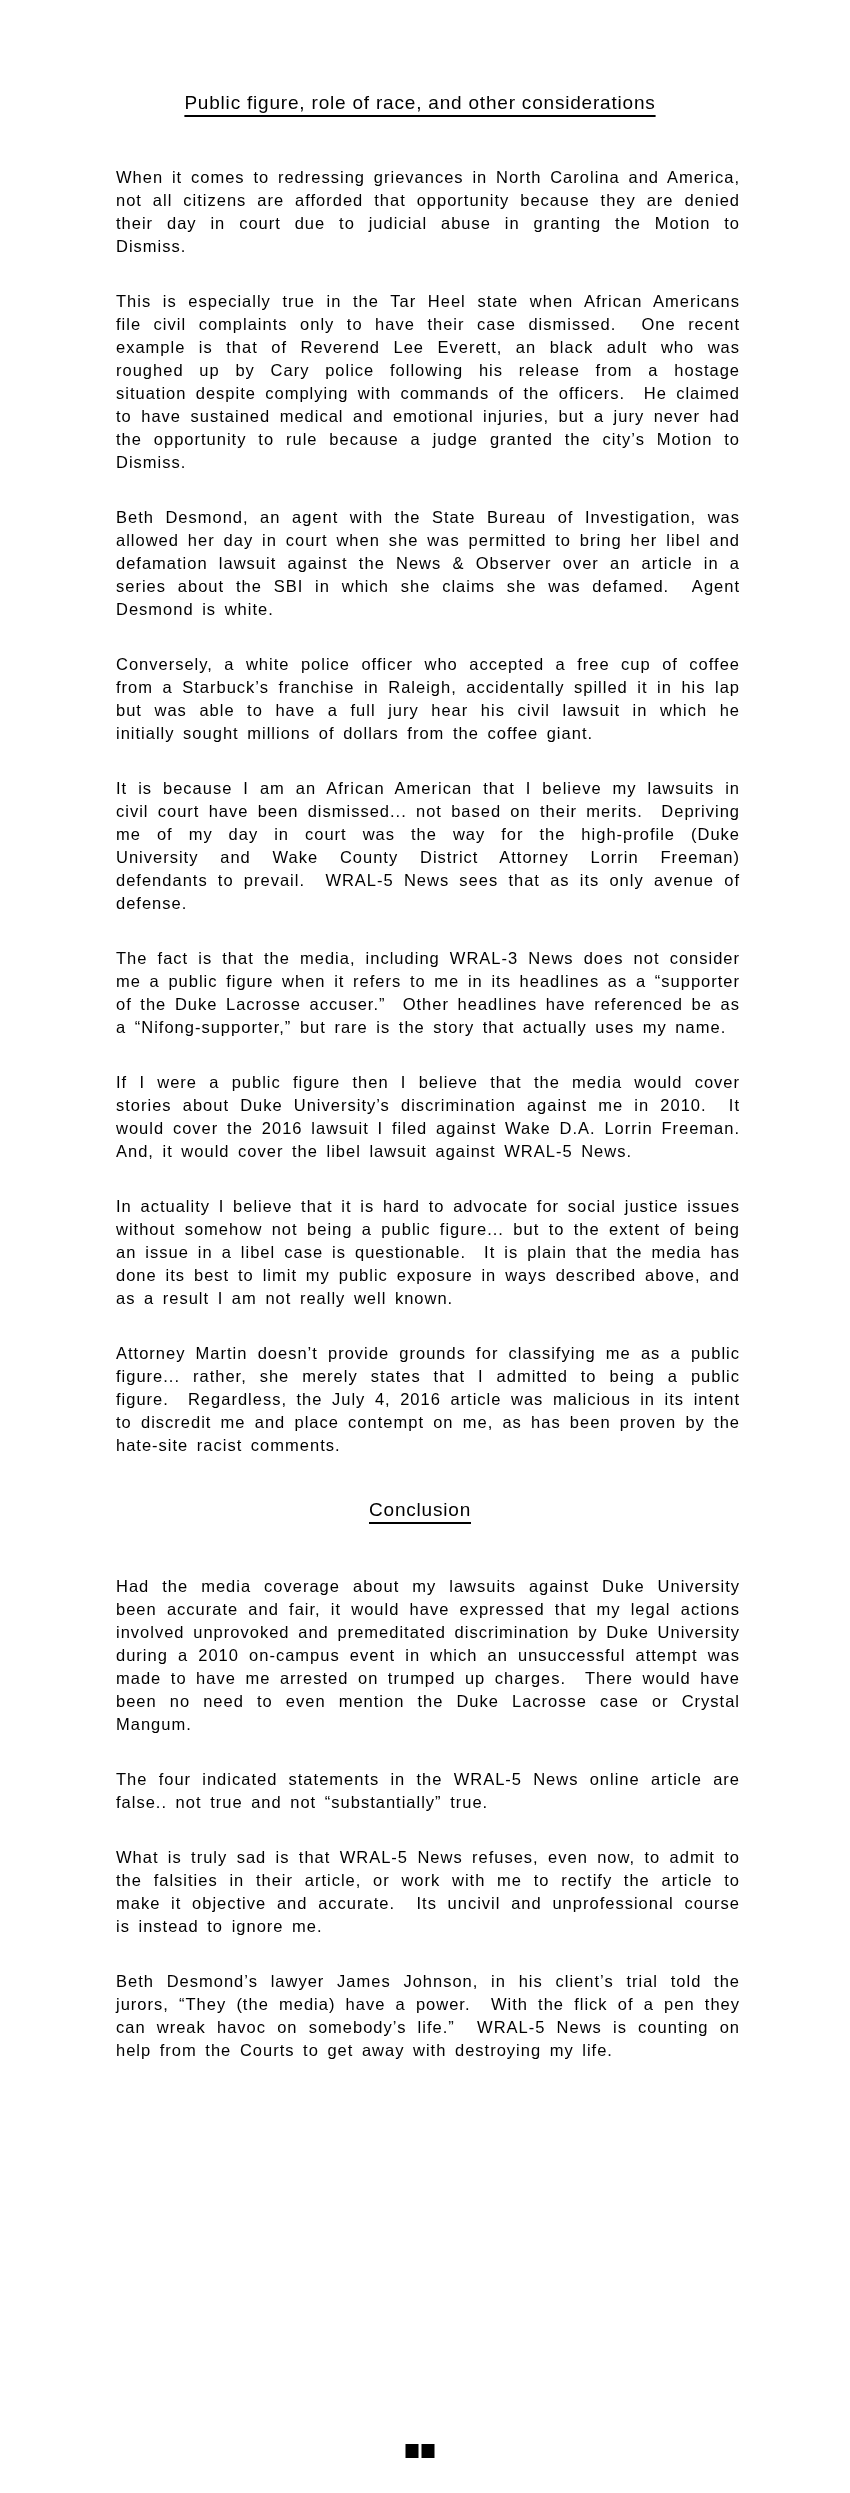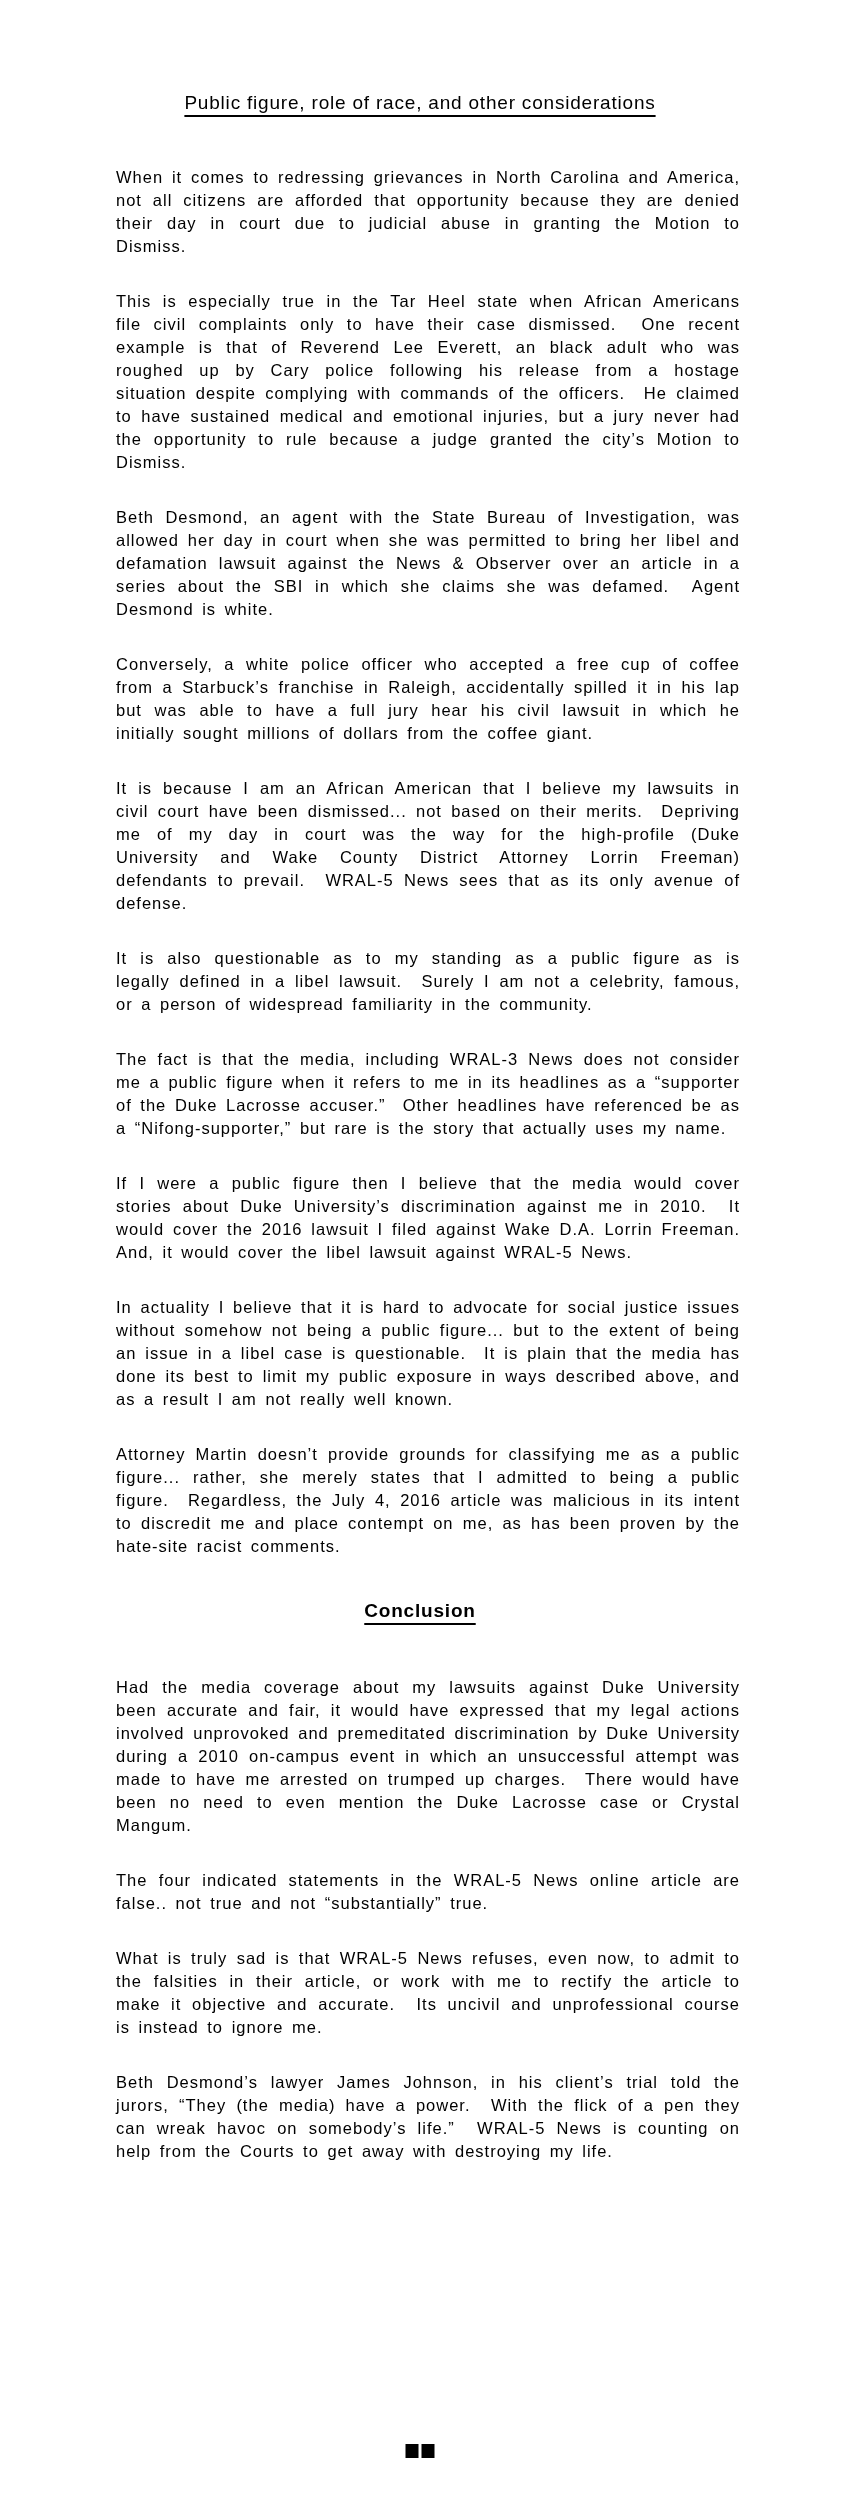--- a/index.html
+++ b/index.html
@@ -32,21 +32,21 @@
     font-size: 16.5px;
     line-height: 23px;
     letter-spacing: 1px;
     word-spacing: 3px;
     text-align: justify;
     white-space: pre-wrap;
     margin: 0 0 32px 16px;
   }
   .section-heading {
     font-size: 19px;
-    font-weight: 700;
+    font-weight: 400;
     text-align: center;
     text-decoration: underline;
     text-underline-offset: 6px;
     text-decoration-thickness: 1.5px;
     letter-spacing: 0.8px;
     margin: 42px 0 54px 0;
   }
   .end-mark {
     position: absolute;
     top: 2444px;
@@ -67,21 +67,20 @@
 
 <div class="page">
 
   <h1 class="doc-title">Public figure, role of race, and other considerations</h1>
 
   <p class="para">When it comes to redressing grievances in North Carolina and America, not all citizens are afforded that opportunity because they are denied their day in court due to judicial abuse in granting the Motion to Dismiss.</p>
   <p class="para">This is especially true in the Tar Heel state when African Americans file civil complaints only to have their case dismissed.  One recent example is that of Reverend Lee Everett, an black adult who was roughed up by Cary police following his release from a hostage situation despite complying with commands of the officers.  He claimed to have sustained medical and emotional injuries, but a jury never had the opportunity to rule because a judge granted the city’s Motion to Dismiss.</p>
   <p class="para">Beth Desmond, an agent with the State Bureau of Investigation, was allowed her day in court when she was permitted to bring her libel and defamation lawsuit against the News &amp; Observer over an article in a series about the SBI in which she claims she was defamed.  Agent Desmond is white.</p>
   <p class="para">Conversely, a white police officer who accepted a free cup of coffee from a Starbuck’s franchise in Raleigh, accidentally spilled it in his lap but was able to have a full jury hear his civil lawsuit in which he initially sought millions of dollars from the coffee giant.</p>
   <p class="para">It is because I am an African American that I believe my lawsuits in civil court have been dismissed... not based on their merits.  Depriving me of my day in court was the way for the high-profile (Duke University and Wake County District Attorney Lorrin Freeman) defendants to prevail.  WRAL-5 News sees that as its only avenue of defense.</p>
-  <p class="para">It is also questionable as to my standing as a public figure as is legally defined in a libel lawsuit.  Surely I am not a celebrity, famous, or a person of widespread familiarity in the community.</p>
   <p class="para">The fact is that the media, including WRAL-3 News does not consider me a public figure when it refers to me in its headlines as a “supporter of the Duke Lacrosse accuser.”  Other headlines have referenced be as a “Nifong-supporter,” but rare is the story that actually uses my name.</p>
   <p class="para">If I were a public figure then I believe that the media would cover stories about Duke University’s discrimination against me in 2010.  It would cover the 2016 lawsuit I filed against Wake D.A. Lorrin Freeman.  And, it would cover the libel lawsuit against WRAL-5 News.</p>
   <p class="para">In actuality I believe that it is hard to advocate for social justice issues without somehow not being a public figure... but to the extent of being an issue in a libel case is questionable.  It is plain that the media has done its best to limit my public exposure in ways described above, and as a result I am not really well known.</p>
   <p class="para">Attorney Martin doesn’t provide grounds for classifying me as a public figure... rather, she merely states that I admitted to being a public figure.  Regardless, the July 4, 2016 article was malicious in its intent to discredit me and place contempt on me, as has been proven by the hate-site racist comments.</p>
 
   <h2 class="section-heading">Conclusion</h2>
 
   <p class="para">Had the media coverage about my lawsuits against Duke University been accurate and fair, it would have expressed that my legal actions involved unprovoked and premeditated discrimination by Duke University during a 2010 on-campus event in which an unsuccessful attempt was made to have me arrested on trumped up charges.  There would have been no need to even mention the Duke Lacrosse case or Crystal Mangum.</p>
   <p class="para">The four indicated statements in the WRAL-5 News online article are false.. not true and not “substantially” true.</p>
   <p class="para">What is truly sad is that WRAL-5 News refuses, even now, to admit to the falsities in their article, or work with me to rectify the article to make it objective and accurate.  Its uncivil and unprofessional course is instead to ignore me.</p>

